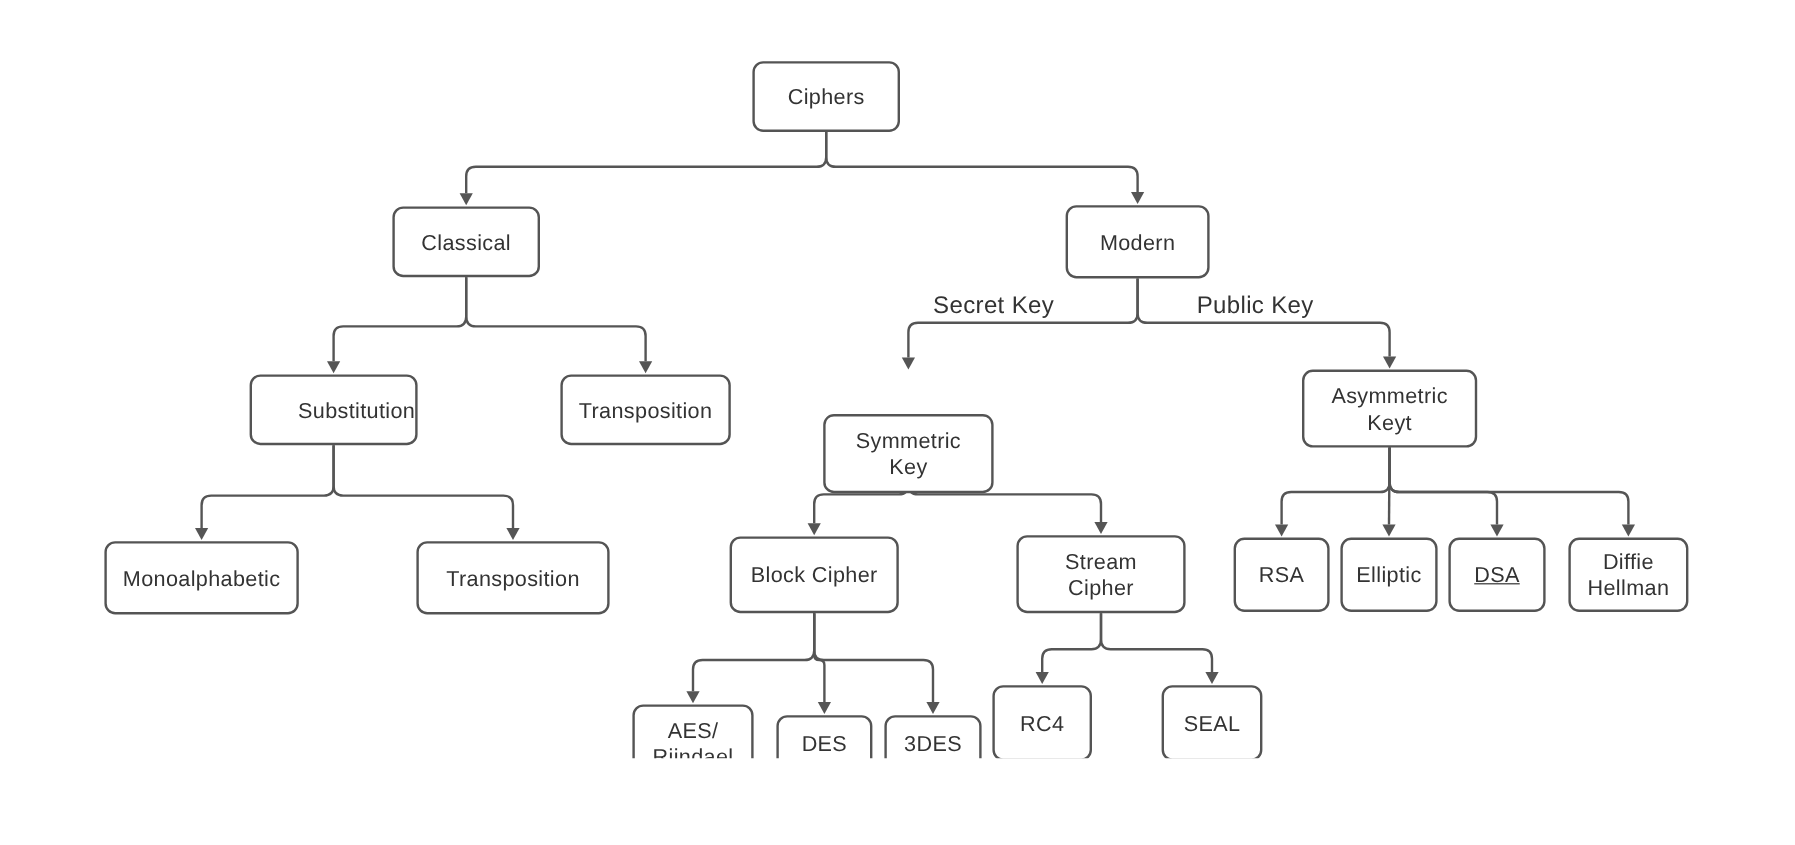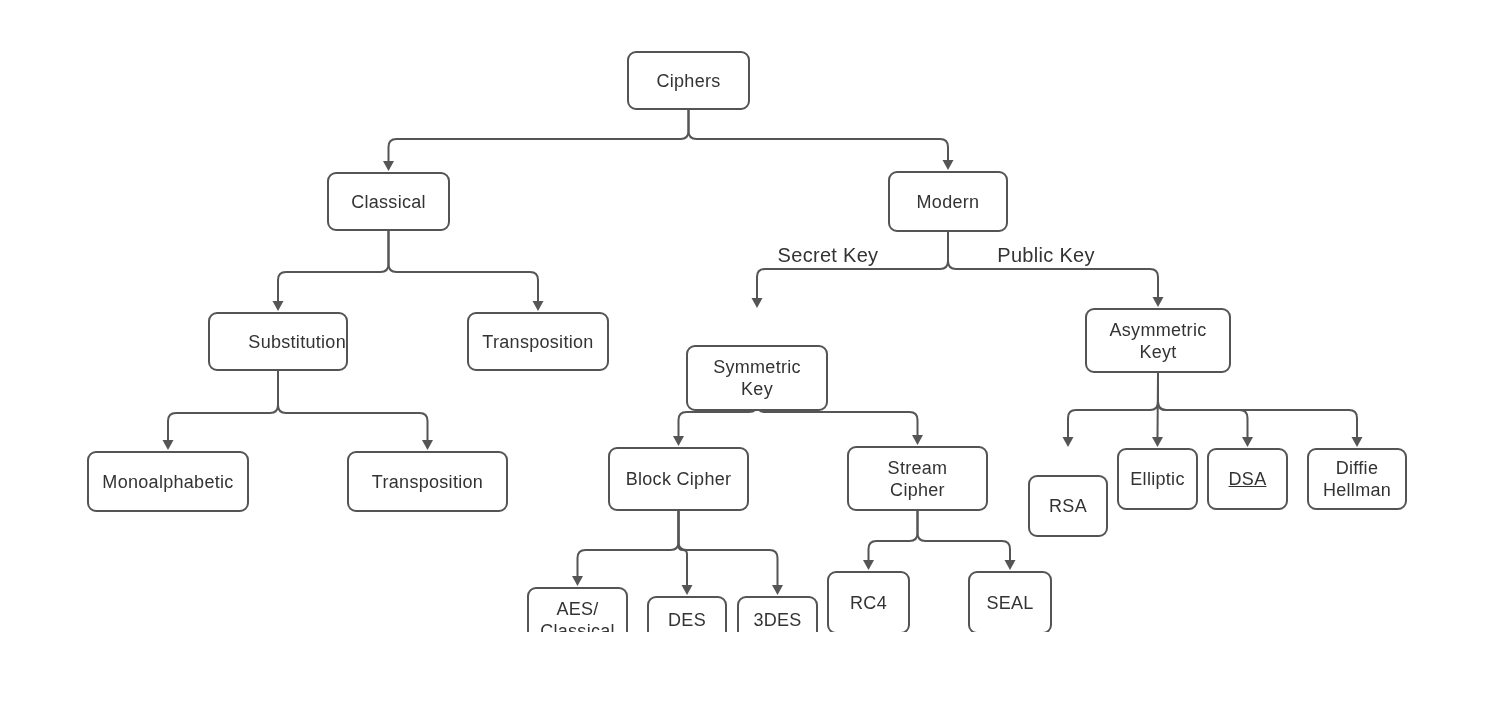--- a/index.html
+++ b/index.html
@@ -109,27 +109,27 @@
       <div class="node" style="left: 467px; top: 312px; width: 142px; height: 59px;"><span>Transposition</span></div>
       <div class="node" style="left: 686px; top: 309px; width: 142px; height: 66px; margin-top: 36px;"><span>Symmetric
 Key</span></div>
       <div class="node" style="left: 1085px; top: 308px; width: 146px; height: 65px;"><span>Asymmetric
 Keyt</span></div>
       <div class="node" style="left: 87px; top: 451px; width: 162px; height: 61px; text-align: center;"><span>Monoalphabetic</span></div>
       <div class="node" style="left: 347px; top: 451px; width: 161px; height: 61px;"><span>Transposition</span></div>
       <div class="node" style="left: 608px; top: 447px; width: 141px; height: 64px; text-align: center;"><span>Block Cipher</span></div>
       <div class="node" style="left: 847px; top: 446px; width: 141px; height: 65px;"><span>Stream
 Cipher</span></div>
-      <div class="node" style="left: 1028px; top: 475px; width: 80px; height: 62px; justify-content: center;"><span>RSA</span></div>
+      <div class="node" style="left: 1028px; top: 448px; width: 80px; height: 62px; justify-content: center;"><span>RSA</span></div>
       <div class="node" style="left: 1117px; top: 448px; width: 81px; height: 62px;"><span>Elliptic</span></div>
       <div class="node" style="left: 1207px; top: 448px; width: 81px; height: 62px; text-decoration: underline;"><span>DSA</span></div>
       <div class="node" style="left: 1307px; top: 448px; width: 100px; height: 62px;"><span>Diffie
 Hellman</span></div>
       <div class="node" style="left: 527px; top: 587px; width: 101px; height: 66px;"><span>AES/
-Classical</span></div>
+Rijndael</span></div>
       <div class="node" style="left: 647px; top: 596px; width: 80px; height: 47px;"><span>DES</span></div>
       <div class="node" style="left: 737px; top: 596px; width: 81px; height: 48px;"><span>3DES</span></div>
       <div class="node" style="left: 827px; top: 571px; width: 83px; height: 63px;"><span>RC4</span></div>
       <div class="node" style="left: 968px; top: 571px; width: 84px; height: 63px;"><span>SEAL</span></div>
     </div>
   <div>
       <div class="edge-label" style="left: 828px; top: 255px;">Secret Key</div>
       <div class="edge-label" style="left: 1046px; top: 255px;">Public Key</div>
     </div>
 </div>

